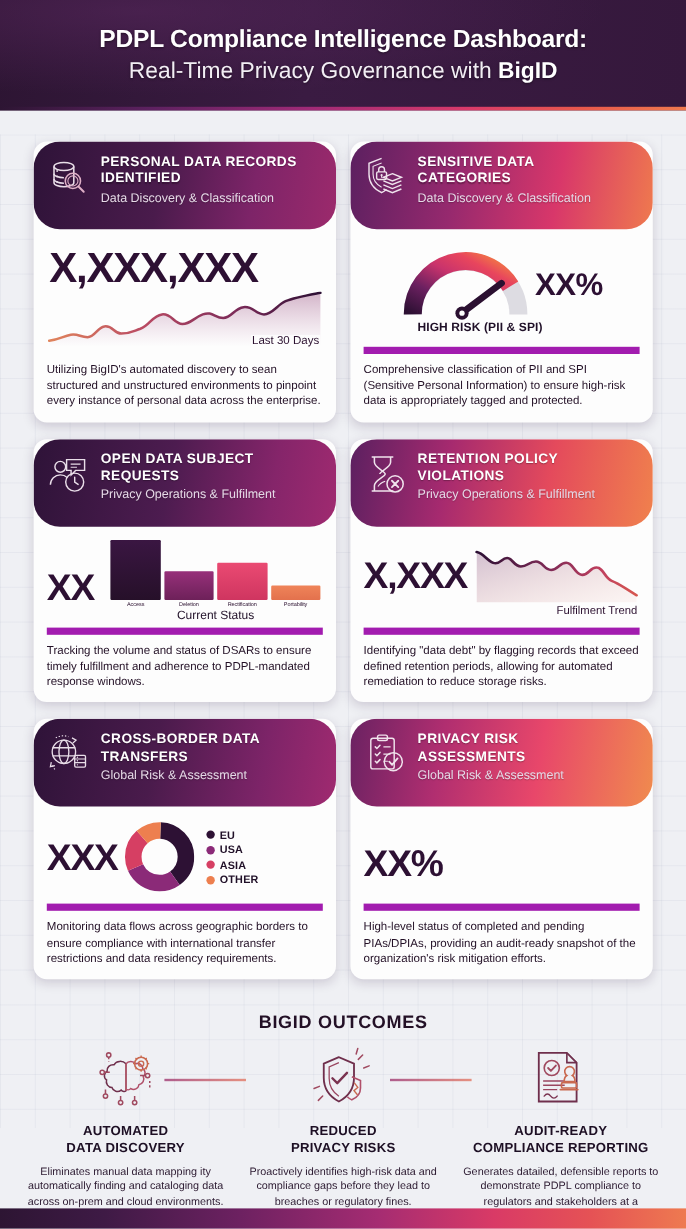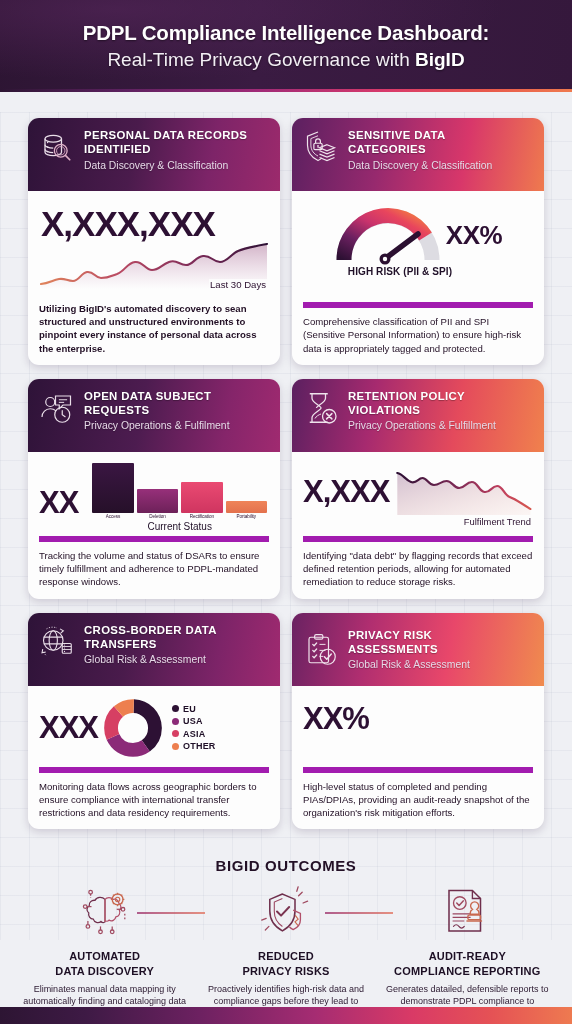--- a/index.html
+++ b/index.html
@@ -68,52 +68,53 @@
     background:#fdfdfd;
     border-radius:11px;
     box-shadow:0 3px 9px rgba(40,20,60,.17);
     overflow:hidden;
     display:flex; flex-direction:column;
   }
   .card-head {
     padding:9px 24px 9px 11px;
     display:flex; align-items:flex-start; gap:9px;
     min-height:73px;
+    border-radius:22px;
   }
   .card-head.g1 { background:linear-gradient(100deg,#2e1338 0%,#4a1b4c 42%,#7d2468 72%,#9c2a6c 100%); }
   .card-head.g2 { background:linear-gradient(100deg,#5b2060 0%,#96296e 35%,#d8376a 68%,#ef7a4e 100%); }
   .card-head.g3 { background:linear-gradient(100deg,#2e1338 0%,#4d1c50 45%,#85256a 78%,#a02a70 100%); }
   .card-head.g4 { background:linear-gradient(100deg,#5b2060 0%,#a62a6f 32%,#e44a5c 65%,#f0814d 100%); }
   .card-head.g5 { background:linear-gradient(100deg,#2e1338 0%,#4a1b4c 40%,#7d2468 75%,#a02a70 100%); }
-  .card-head.g6 { background:linear-gradient(100deg,#6a2262 0%,#b02e70 30%,#e8476a 62%,#f08b4e 100%);align-items:center; }
+  .card-head.g6 { background:linear-gradient(100deg,#6a2262 0%,#b02e70 30%,#e8476a 62%,#f08b4e 100%); }
 
   .head-icon { width:36px; height:36px; flex:0 0 36px; margin-top:2px; opacity:.95; }
   .head-icon svg { width:100%; height:100%; display:block; }
   .head-text { flex:1; min-width:0; padding-top:1px; }
   .head-title {
     color:#ffffff; font-size:11.4px; font-weight:bold;
     letter-spacing:.35px; line-height:1.25; text-transform:uppercase;
     text-shadow:0 1px 1px rgba(0,0,0,.3);
   }
   .head-sub {
     color:#e6d9e7; font-size:10.4px; font-weight:normal;
     margin-top:3px; line-height:1.2;
     text-shadow:0 1px 1px rgba(0,0,0,.25);
   }
 
-  .card-body { padding:7px 11px 4px 11px; flex:1; display:flex; flex-direction:column; }
+  .card-body { padding:7px 11px 4px 11px; flex:1; display:flex; flex-direction:column;justify-content:center; }
   .card-foot {
     border-top:6px solid #a21caf;
     margin:0 11px;
     padding:7px 0 10px 0;
     color:#231026;
     font-size:9.6px;
     line-height:1.38;
   }
-  .card-foot.noborder { border-top:none;font-weight:bold; }
+  .card-foot.noborder { border-top:none; }
 
   .bignum {
     font-weight:bold;
     color:#2d1033;
     letter-spacing:-1px;
     line-height:1;
   }
 
   
   .c1-num { font-size:35px; padding:8px 0 2px 2px; }

